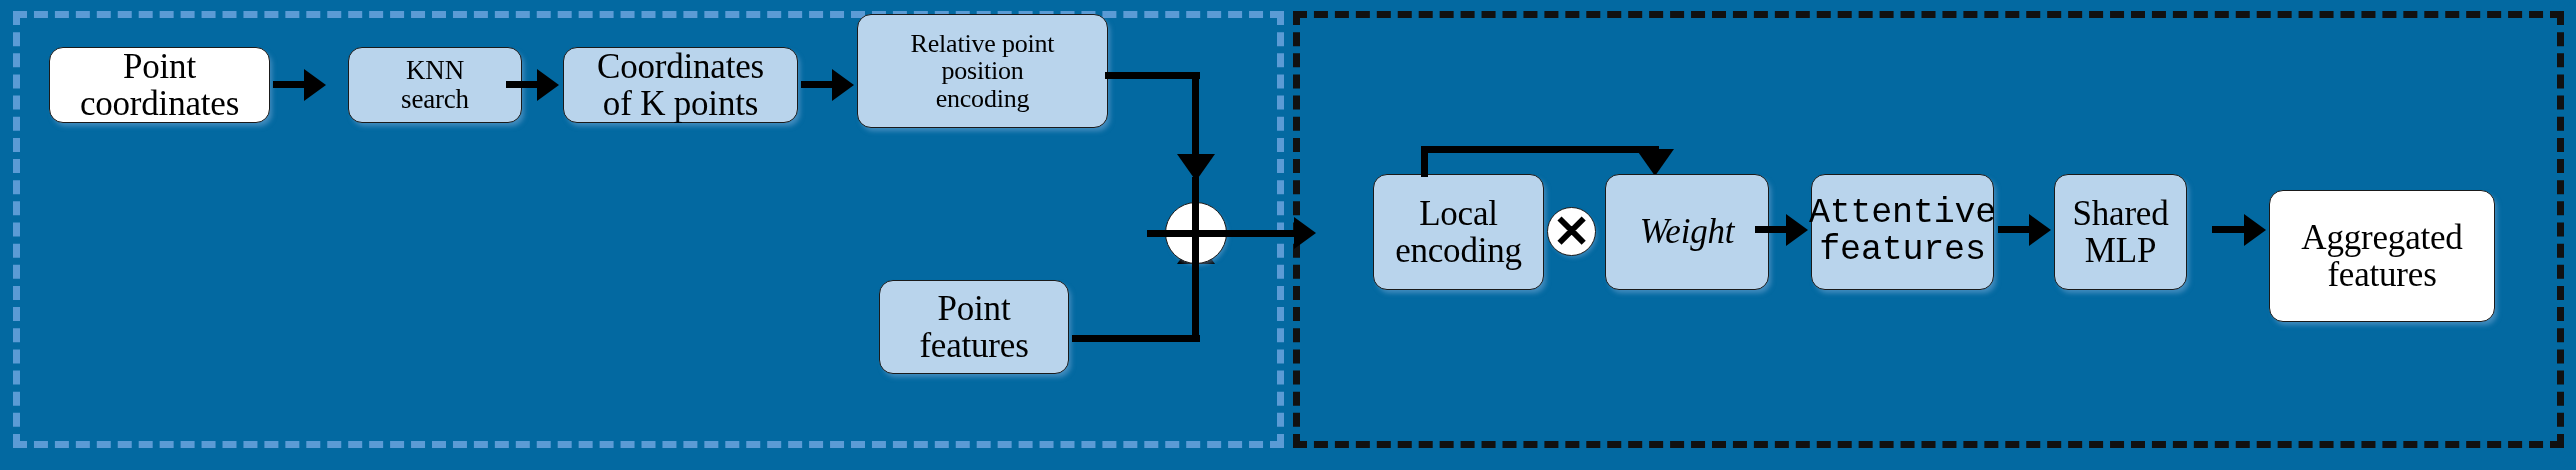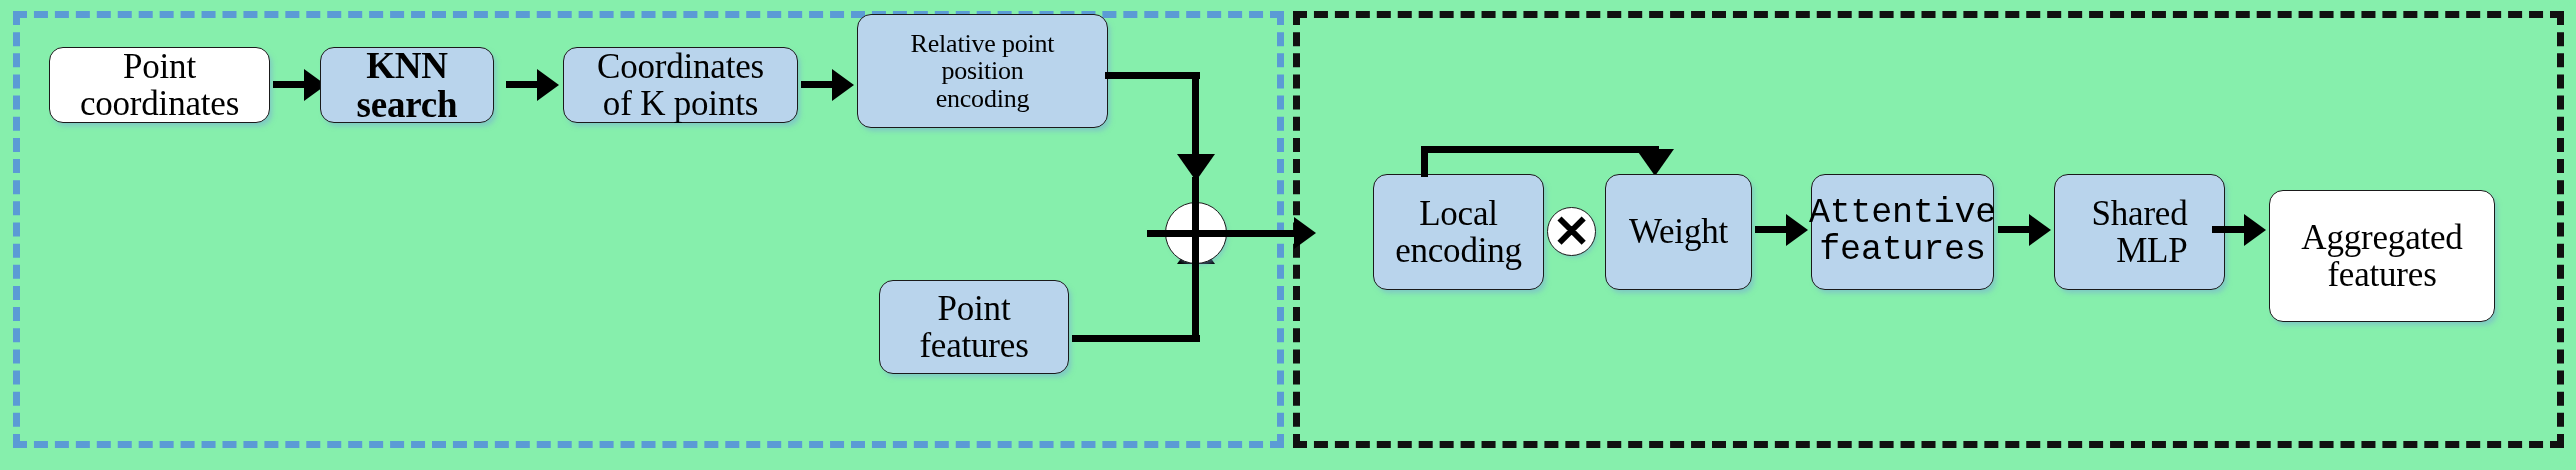--- a/index.html
+++ b/index.html
@@ -8,21 +8,21 @@
     padding: 0;
     background: #ffffff;
   }
   body {
     font-family: "Liberation Serif", "DejaVu Serif", serif;
   }
   #canvas {
     position: relative;
     width: 2576px;
     height: 471px;
-    background: #86efac;
+    background: #0369a1;
     overflow: hidden;
   }
 
   
   .panel {
     position: absolute;
     box-sizing: border-box;
     background: transparent;
   }
   .panel-left {
@@ -127,21 +127,21 @@
   <div class="panel panel-right" style="left:1293px; top:11px; width:1271px; height:437px;"></div>
 
   <div class="node white" style="left:49px; top:47px; width:221px; height:76px; font-size:35px;">
     <span class="label">Point
 coordinates</span>
   </div>
 
   <div class="wire h-wire" style="left:273px; top:81px; width:33px;"></div>
   <div class="arrow-right" style="left:304px; top:69px;"></div>
 
-  <div class="node" style="left:320px; top:47px; width:174px; height:76px; font-size:37px;font-weight:bold;">
+  <div class="node" style="left:348px; top:47px; width:174px; height:76px; font-size:27px;">
     <span class="label">KNN
 search</span>
   </div>
 
   <div class="wire h-wire" style="left:506px; top:81px; width:33px;"></div>
   <div class="arrow-right" style="left:537px; top:69px;"></div>
 
   <div class="node" style="left:563px; top:47px; width:235px; height:76px; font-size:35px;">
     <span class="label">Coordinates
 of  K  points</span>
@@ -182,36 +182,36 @@
 
   <div class="wire v-wire" style="left:1421px; top:146px; height:31px;"></div>
   <div class="wire h-wire" style="left:1421px; top:146px; width:237px;"></div>
   <div class="wire v-wire" style="left:1652px; top:146px; height:22px;"></div>
   <div class="arrow-down" style="left:1636px; top:149px;"></div>
 
   <div class="op-times" style="left:1547px; top:207px; width:49px; height:49px;">
     <span class="glyph">✕</span>
   </div>
 
-  <div class="node" style="left:1605px; top:174px; width:147px; height:116px; font-size:35px;">
+  <div class="node" style="left:1605px; top:174px; width:164px; height:116px; font-size:35px;font-style:italic;">
     <span class="label">Weight</span>
   </div>
 
   <div class="wire h-wire" style="left:1755px; top:226px; width:33px;"></div>
   <div class="arrow-right" style="left:1786px; top:214px;"></div>
 
   <div class="node" style="left:1811px; top:174px; width:183px; height:116px; font-size:35px;font-family:Liberation Mono, monospace;">
     <span class="label">Attentive
 features</span>
   </div>
 
   <div class="wire h-wire" style="left:1998px; top:226px; width:33px;"></div>
   <div class="arrow-right" style="left:2029px; top:214px;"></div>
 
-  <div class="node" style="left:2054px; top:174px; width:171px; height:116px; font-size:35px;text-align:right;">
+  <div class="node" style="left:2054px; top:174px; width:133px; height:116px; font-size:35px;">
     <span class="label">Shared
 MLP</span>
   </div>
 
   <div class="wire h-wire" style="left:2212px; top:226px; width:33px;"></div>
   <div class="arrow-right" style="left:2244px; top:214px;"></div>
 
   <div class="node white" style="left:2269px; top:166px; width:226px; height:132px; font-size:35px;margin-top:24px;">
     <span class="label">Aggregated
 features</span>

